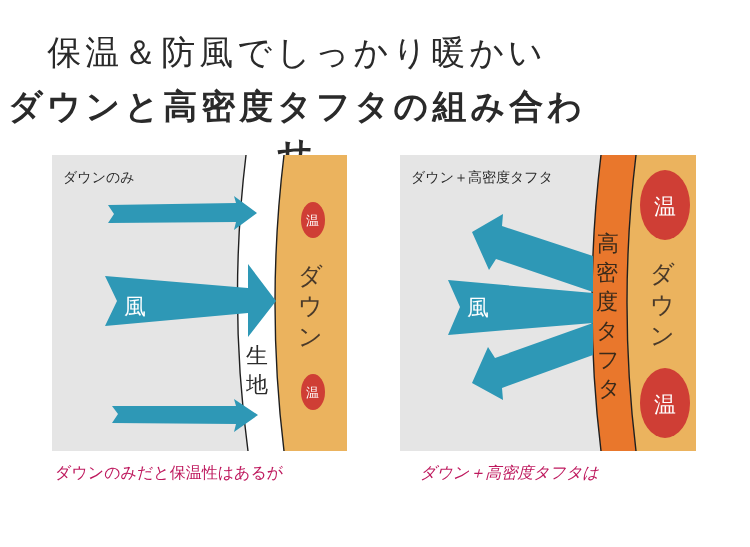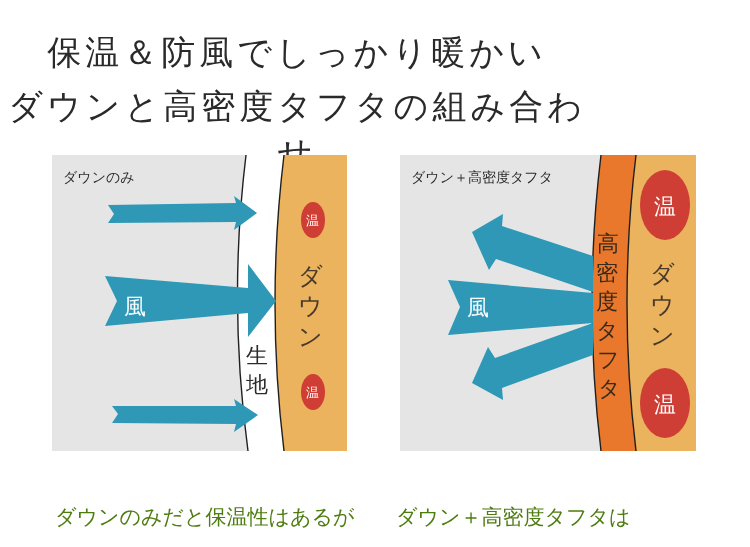--- a/index.html
+++ b/index.html
@@ -2,25 +2,25 @@
 <html><head>
 <meta charset="utf-8">
 <style>
   html, body { margin: 0; padding: 0; background: #ffffff; }
   body { width: 750px; height: 547px; position: relative; overflow: hidden;
          font-family: "DejaVu Sans", "Liberation Sans", sans-serif; color: #2b2b2b; }
   .title { position: absolute; left: 0; width: 594px; text-align: center;
            font-family: "DejaVu Serif", "Liberation Serif", serif; font-size: 34px;
            letter-spacing: 4px; color: #2a2a2a; font-weight: normal; }
   .title.l1 { top: 30px; }
-  .title.l2 { top: 84px; }
+  .title.l2 { top: 84px; font-weight: bold; }
   svg.diagram { position: absolute; left: 0; top: 0; }
-  .caption { position: absolute; font-size: 21px; line-height: 26px; color: #4d7c0f; margin-top: 44px; }
+  .caption { position: absolute; font-size: 16px; line-height: 26px; color: #be185d; }
   .caption.left { left: 55px; top: 460px; }
-  .caption.right { left: 396px; top: 460px; }
+  .caption.right { left: 420px; top: 460px; font-style: italic; }
   .caption div { white-space: nowrap; }
 </style>
 </head>
 <body>
 
 <div class="title l1">保温＆防風でしっかり暖かい</div>
 <div class="title l2">ダウンと高密度タフタの組み合わせ</div>
 
 <svg class="diagram" width="750" height="547" viewBox="0 0 750 547" xmlns="http://www.w3.org/2000/svg">
 

